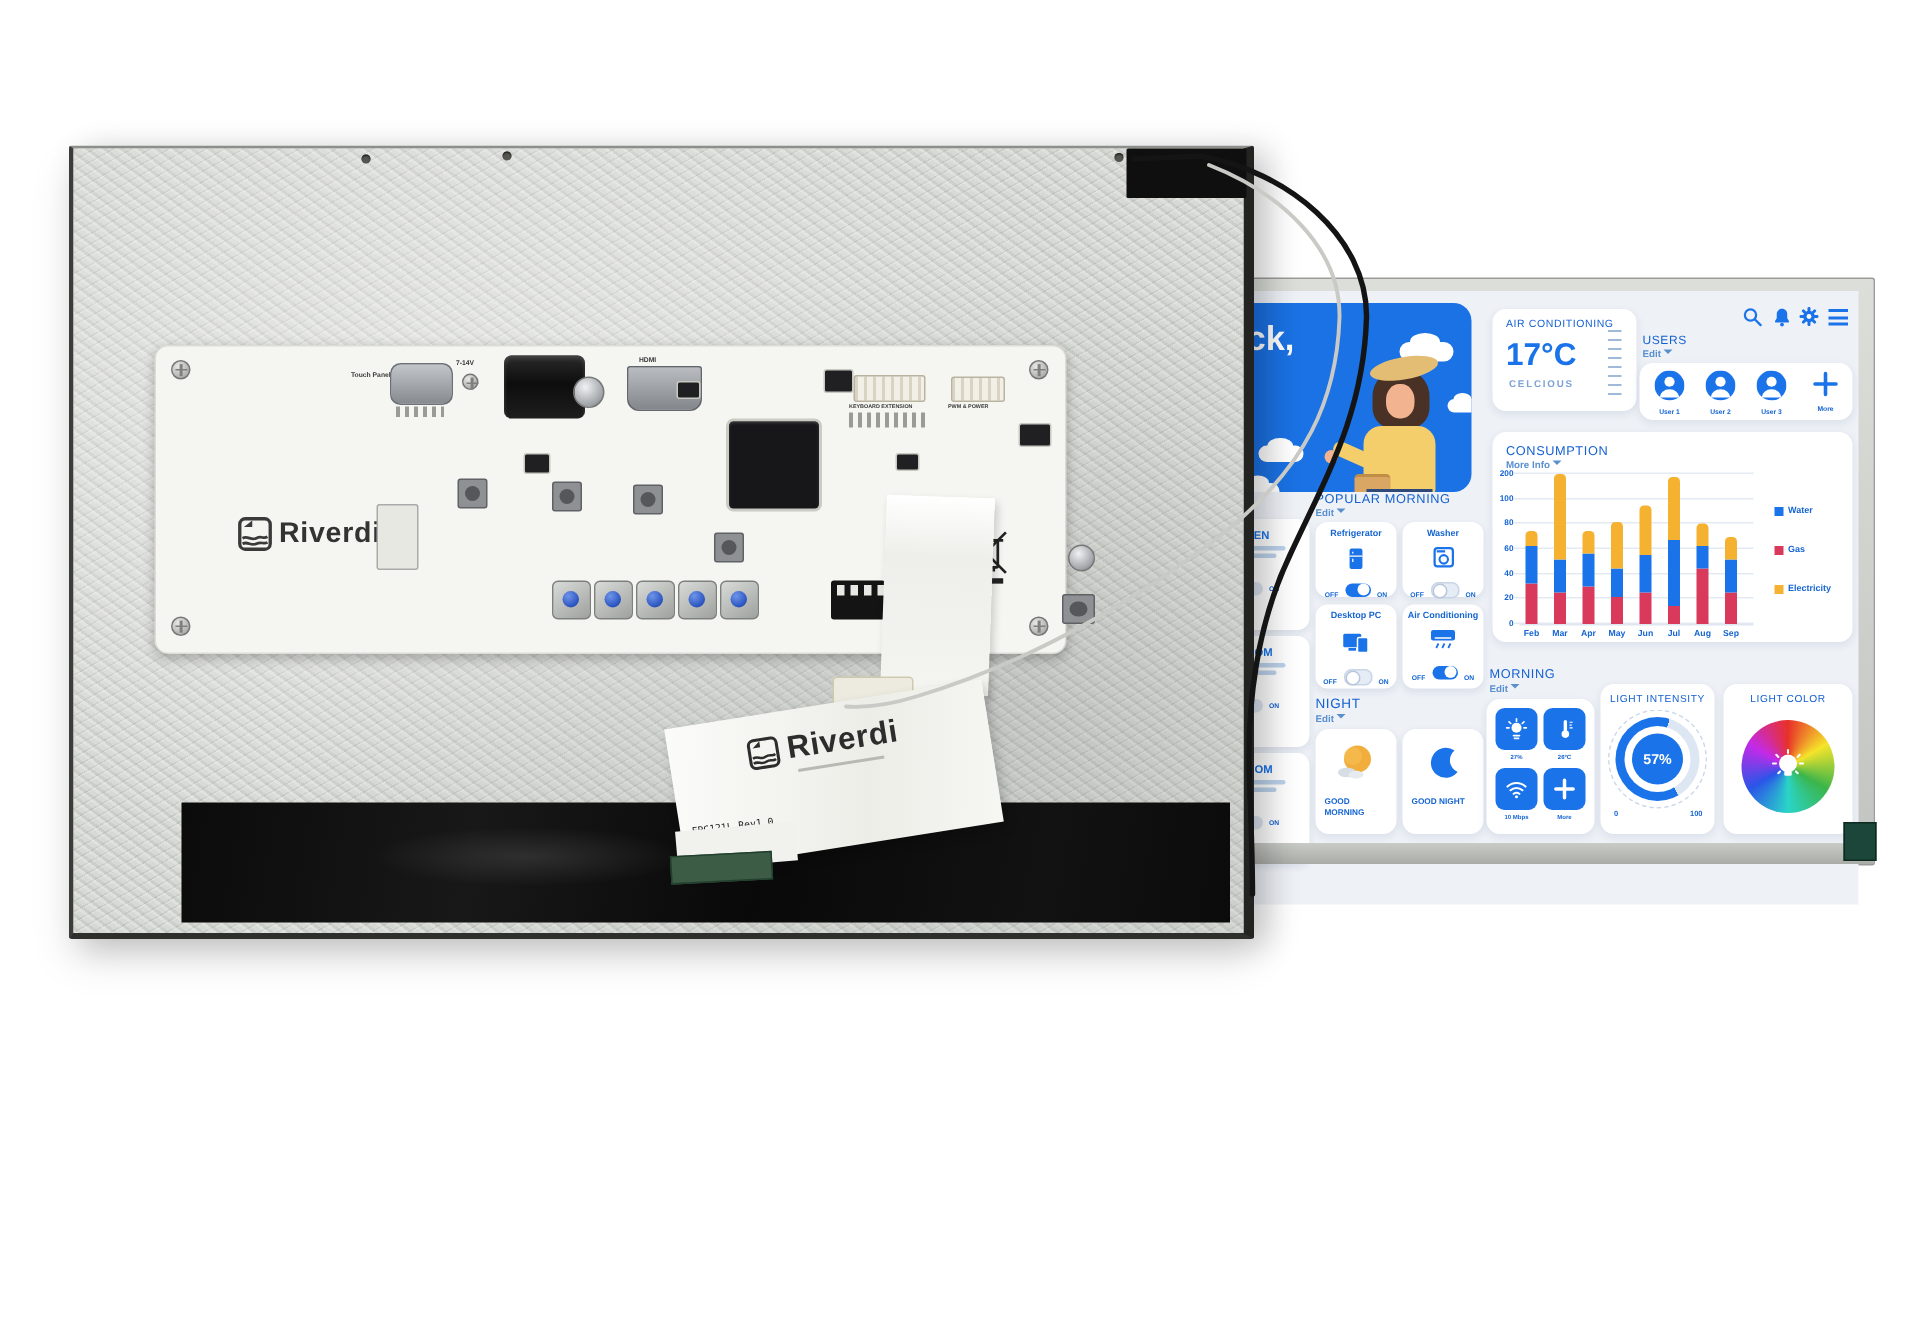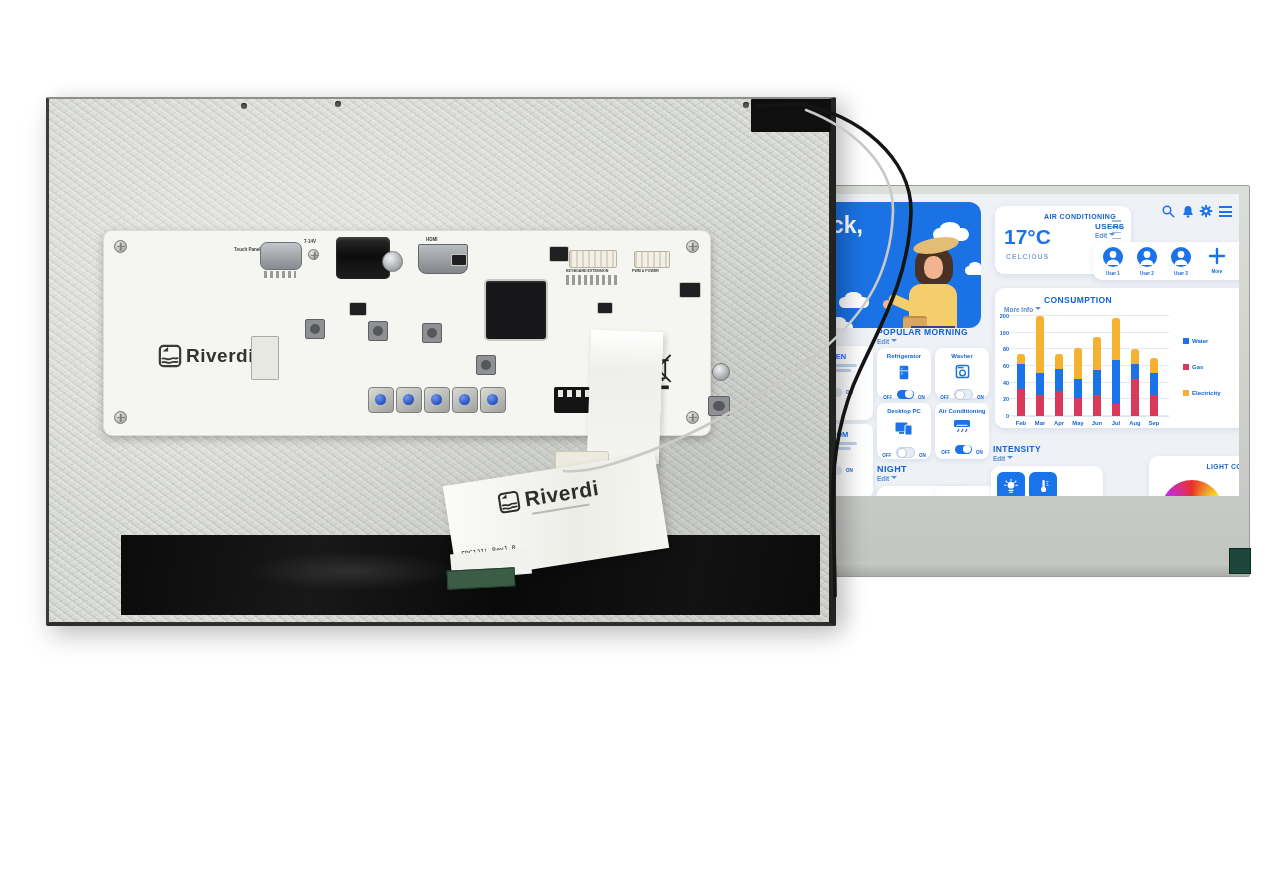--- a/index.html
+++ b/index.html
@@ -3,27 +3,27 @@
 <meta charset="utf-8">
 <style>
   html,body{margin:0;padding:0;background:#fff;}
   .stage{position:relative;width:1280px;height:880px;overflow:hidden;background:#fff;
          font-family:"Liberation Sans",sans-serif;}
   .abs{position:absolute;}
 
   
   .display2{position:absolute;left:822px;top:185px;width:426px;height:390px;z-index:5;
             background:linear-gradient(180deg,#dcded9,#c2c4c1);border:1px solid #9a9c99;border-radius:2px;}
-  .screen{position:absolute;left:4px;top:8px;width:412px;height:302px;background:#eef1f6;overflow:hidden;}
+  .screen{position:absolute;left:4px;top:8px;width:412px;height:409px;background:#eef1f6;overflow:hidden;}
   .bezel-bottom{position:absolute;left:0;bottom:0;width:426px;height:14px;
             background:linear-gradient(180deg,#c9cbc7,#aaaca8);}
   .green-conn{position:absolute;right:-2px;bottom:2px;width:20px;height:24px;background:#1c4639;border:1px solid #0d2a20;}
 
-  .card{position:absolute;background:#fff;border-radius:9px;box-shadow:0 2px 6px rgba(40,70,120,.10);padding-left:40px;}
-  .sec-title{position:absolute;font-weight:bold;color:#1461d2;letter-spacing:.4px;}
+  .card{position:absolute;background:#fff;border-radius:9px;box-shadow:0 2px 6px rgba(40,70,120,.10);}
+  .sec-title{position:absolute;font-weight:normal;color:#1461d2;letter-spacing:.4px;}
   .edit{position:absolute;font-size:6.5px;font-weight:bold;color:#5a8fd0;}
   .edit::after{content:"";display:inline-block;margin-left:2px;border:3px solid transparent;border-top-color:#5a8fd0;transform:translateY(1px);}
 
   
   .hero{position:absolute;left:-52px;top:8px;width:206px;height:126px;border-radius:12px;background:#1b72e4;overflow:hidden;}
   .greet{position:absolute;left:56px;top:10px;color:#fff;font-size:23px;font-weight:bold;}
   .cloud{position:absolute;background:#fff;border-radius:20px;}
   .cloud::before{content:"";position:absolute;left:20%;top:-45%;width:55%;height:90%;background:#fff;border-radius:50%;}
 
   
@@ -435,21 +435,21 @@
       </div>
       <div class="card" style="left:108px;top:292px;width:54px;height:70px;">
         <div style="position:absolute;left:16px;top:10px;transform:rotate(14deg);">
           <svg width="24" height="24" viewBox="0 0 24 24">
               <path d="M16 3a10 10 0 1 0 5.5 13.5A8.6 8.6 0 0 1 16 3z" fill="#1a73e8"></path>
             </svg>
         </div>
         <div style="position:absolute;left:6px;top:46px;width:44px;font-size:5.5px;font-weight:bold;color:#1565d2;line-height:1.3;">GOOD NIGHT</div>
       </div>
 
-      <div class="sec-title" style="left:166px;top:250px;font-size:8.5px;">INTENSITY</div>
+      <div class="sec-title" style="left:166px;top:250px;font-size:8.5px;">MORNING</div>
       <div class="edit" style="left:166px;top:261px;">Edit</div>
       <div class="card" style="left:164px;top:272px;width:72px;height:90px;">
         <div class="tile" style="left:6px;top:6px;">
           <svg width="16" height="16" viewBox="0 0 20 20">
               <circle cx="10" cy="9" r="4.2" fill="#fff"></circle>
               <g stroke="#fff" stroke-width="1.4" stroke-linecap="round">
                 <path d="M10 1.5v2M3.8 4l1.4 1.4M16.2 4l-1.4 1.4M1.8 9h2M16.2 9h2M7.5 15.5h5M8.3 17.8h3.4"></path>
               </g>
             </svg>
         </div>
@@ -470,20 +470,31 @@
         </div>
         <div class="tile-lab" style="left:5px;top:76px;">10 Mbps</div>
         <div class="tile" style="left:38px;top:46px;">
           <svg width="16" height="16" viewBox="0 0 18 18">
               <path d="M9 2.5v13M2.5 9h13" stroke="#fff" stroke-width="2.6" stroke-linecap="round"></path>
             </svg>
         </div>
         <div class="tile-lab" style="left:37px;top:76px;">More</div>
       </div>
 
+      <div class="card" style="left:240px;top:262px;width:76px;height:100px;">
+        <div class="sec-title" style="position:static;padding-top:7px;text-align:center;font-size:6.8px;display:block;">LIGHT INTENSITY</div>
+        <div style="position:absolute;left:10px;top:22px;width:56px;height:56px;">
+          <div class="gauge-ticks" style="left:-5px;top:-5px;"></div>
+          <div class="gauge-ring"></div>
+          <div class="gauge-hole"></div>
+          <div class="gauge-core">57%</div>
+        </div>
+        <div style="position:absolute;left:9px;top:84px;font-size:5px;font-weight:bold;color:#1565d2;">0</div>
+        <div style="position:absolute;right:8px;top:84px;font-size:5px;font-weight:bold;color:#1565d2;">100</div>
+      </div>
 
       <div class="card" style="left:322px;top:262px;width:86px;height:100px;">
         <div class="sec-title" style="position:static;padding-top:7px;text-align:center;font-size:6.8px;display:block;">LIGHT COLOR</div>
         <div class="color-wheel" style="left:12px;top:24px;">
           <svg width="24" height="24" viewBox="0 0 24 24">
               <circle cx="12" cy="10" r="6" fill="#fff"></circle>
               <rect x="9.5" y="15.2" width="5" height="3" rx="1" fill="#fff"></rect>
               <g stroke="#fff" stroke-width="1.4" stroke-linecap="round">
                 <path d="M12 1v2M4.2 4.2l1.4 1.4M19.8 4.2l-1.4 1.4M2 10h2M20 10h2M5.5 16.5l1.2-1.2M18.5 16.5l-1.2-1.2"></path>
               </g>

